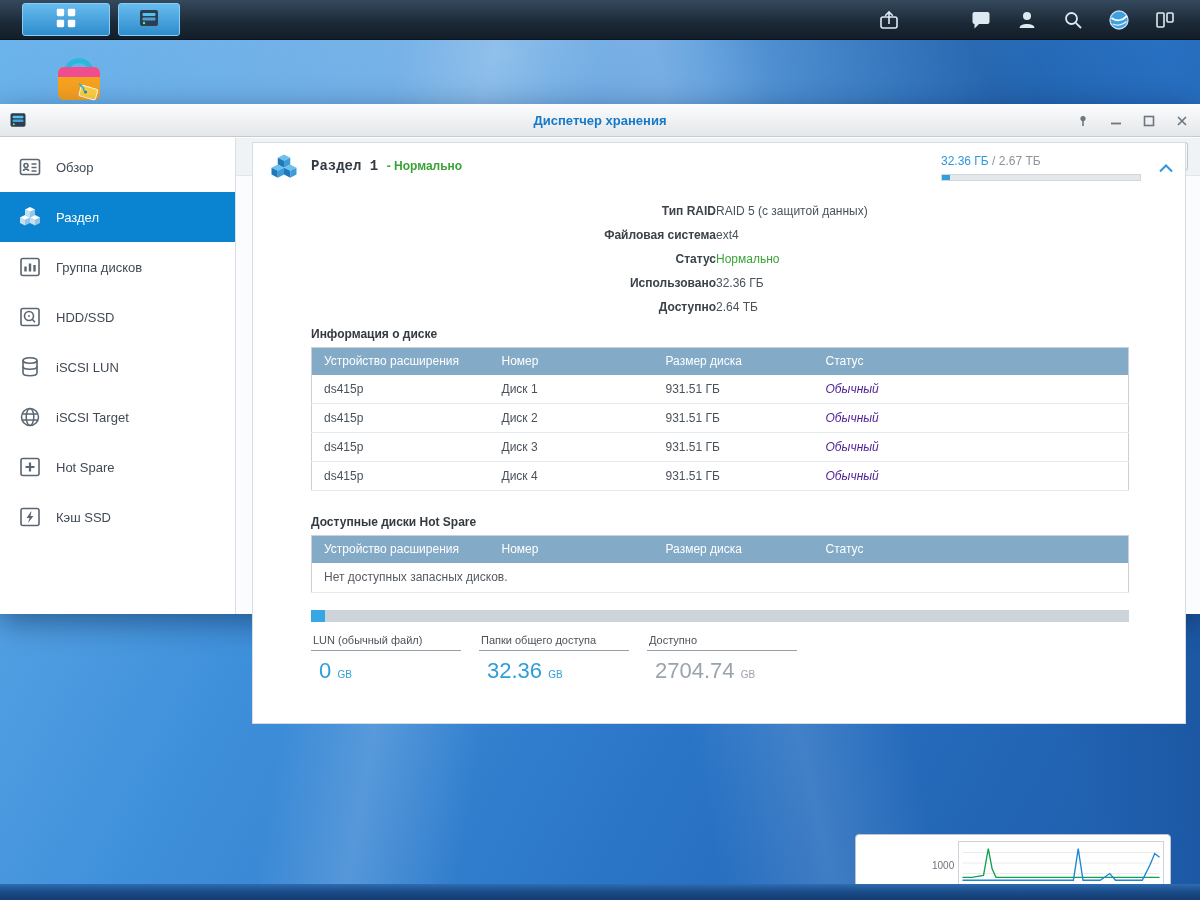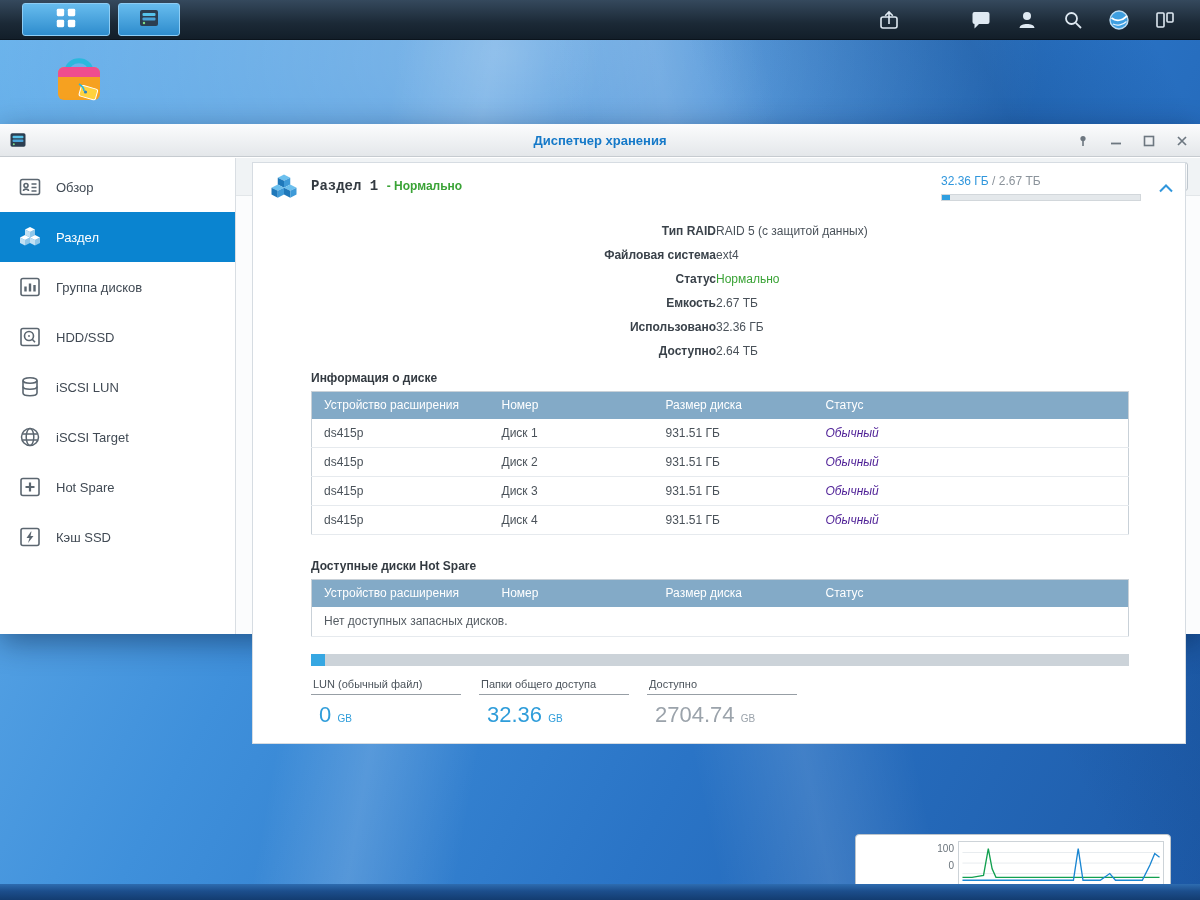--- a/index.html
+++ b/index.html
@@ -27,21 +27,21 @@
   .tb-app { height:33px; border-radius:3px; border:1px solid #8dcdf5;
     background:linear-gradient(#67bcee, #2e8ccd); display:flex; align-items:center; justify-content:center; cursor:pointer; }
   .tb-app.menu { width:88px; margin-left:22px; }
   .tb-app.app { width:62px; margin-left:8px; }
   .tb-right { margin-left:auto; display:flex; align-items:center; margin-right:20px; }
   .tb-ic { display:flex; align-items:center; justify-content:center; width:30px; height:30px; cursor:pointer; }
   .tb-ic.upload { margin-right:46px; }
   .tb-ic + .tb-ic { margin-left:16px; }
 
   
-  .window { position:absolute; left:0; top:124px; width:1200px; height:510px; background:#fff;
+  .window { position:absolute; left:0; top:104px; width:1200px; height:510px; background:#fff;
     box-shadow:0 8px 28px rgba(0,20,50,.45); z-index:20; }
   .titlebar { height:33px; background:linear-gradient(#fbfcfd, #e4e7ea); border-bottom:1px solid #c6cbd0;
     position:relative; display:flex; align-items:center; }
   .win-app-icon { position:absolute; left:8px; top:6px; }
   .title { width:100%; text-align:center; color:#1579c8; font-weight:bold; font-size:13px; }
   .win-controls { position:absolute; right:12px; top:0; height:33px; display:flex; align-items:center; gap:21px; }
   .win-controls span { display:flex; cursor:pointer; }
 
   
   .sidebar { position:absolute; left:0; top:34px; bottom:0; width:236px; background:#fff;
@@ -101,21 +101,21 @@
   .legend-label { font-size:11px; color:#4b535b; padding:0 2px 4px; border-bottom:1px solid #979ea5; white-space:nowrap; }
   .legend-value { margin-top:7px; padding-left:8px; font-size:22px; }
   .legend-value .unit { font-size:10px; }
   .c-blue { color:#2f9dda; }
   .c-gray { color:#9ba3ab; }
 
   
   .widget { position:absolute; left:855px; top:834px; width:316px; height:62px; z-index:25;
     background:#fff; border:1px solid #bcc4cb; border-radius:4px 4px 0 0;
     display:flex; padding:6px 6px 0 76px; cursor:pointer; }
-  .widget-ylabels { width:22px; height:28px; margin-top:2px; display:flex; flex-direction:column;
+  .widget-ylabels { width:22px; height:28px; margin-top:2px; display:flex; flex-direction:row;
     justify-content:space-between; align-items:flex-end; font-size:10px; color:#6a737b; }
   .widget-chart { margin-left:4px; border:1px solid #cdd3d8; background:#fff; }
 </style>
 </head>
 <body>
 
 <div class="desktop"></div>
 
 <div class="pkg-icon">
   <svg width="58" height="56" viewBox="0 0 58 56">
@@ -352,24 +352,20 @@
           </div>
           <div class="detail-row">
             <span class="detail-label">Файловая система</span>
             <span class="detail-value">ext4</span>
           </div>
           <div class="detail-row">
             <span class="detail-label">Статус</span>
             <span class="detail-value green">Нормально</span>
           </div>
           <div class="detail-row">
-            <span class="detail-label">Емкость</span>
-            <span class="detail-value">2.67 ТБ</span>
-          </div>
-          <div class="detail-row">
             <span class="detail-label">Использовано</span>
             <span class="detail-value">32.36 ГБ</span>
           </div>
           <div class="detail-row">
             <span class="detail-label">Доступно</span>
             <span class="detail-value">2.64 ТБ</span>
           </div>
         </div>
 
       <div class="section-title">Информация о диске</div>

